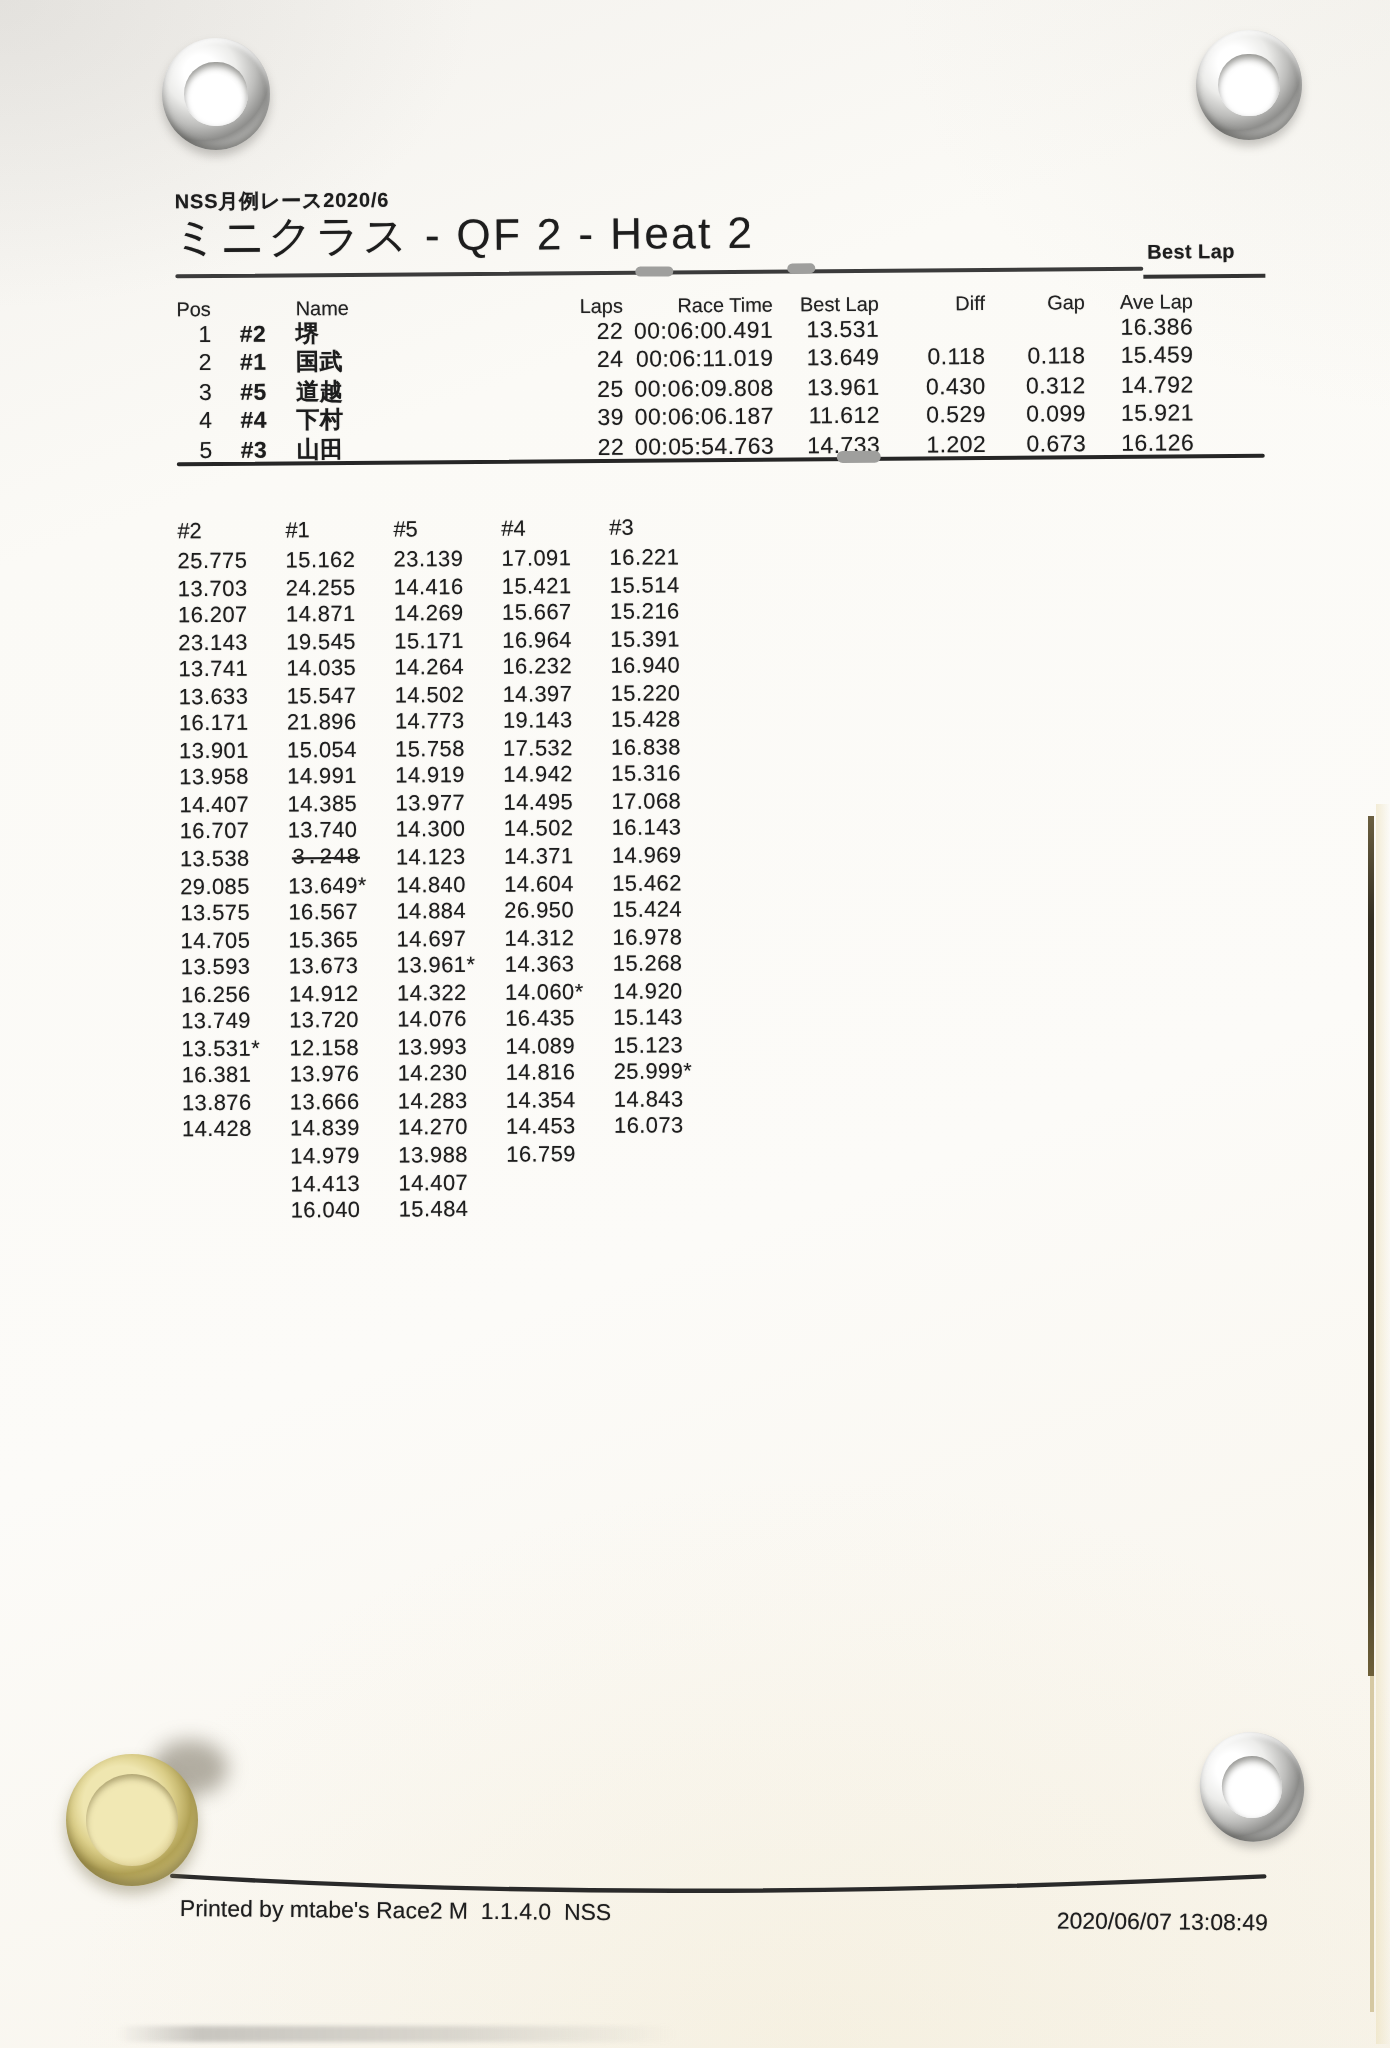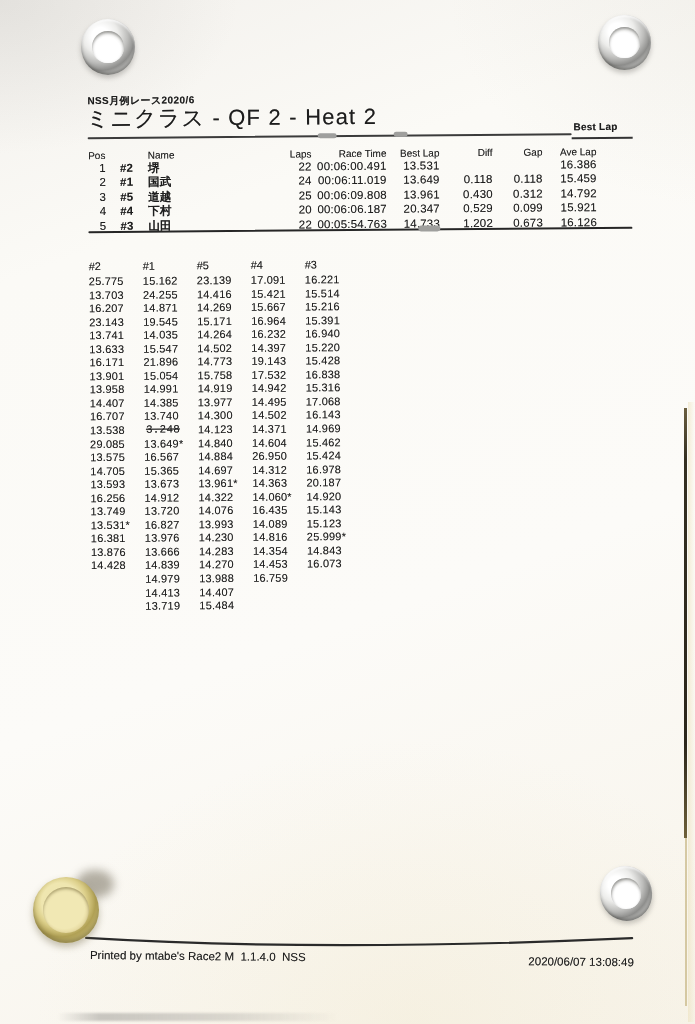--- a/index.html
+++ b/index.html
@@ -160,23 +160,23 @@
             <td class="c-race_time">00:06:09.808</td>
             <td class="c-best_lap">13.961</td>
             <td class="c-diff">0.430</td>
             <td class="c-gap">0.312</td>
             <td class="c-ave_lap">14.792</td>
           </tr>
           <tr>
             <td class="c-pos">4</td>
             <td class="c-car">#4</td>
             <td class="c-name">下村</td>
-            <td class="c-laps">20</td>
+            <td class="c-laps">39</td>
             <td class="c-race_time">00:06:06.187</td>
-            <td class="c-best_lap">20.347</td>
+            <td class="c-best_lap">11.612</td>
             <td class="c-diff">0.529</td>
             <td class="c-gap">0.099</td>
             <td class="c-ave_lap">15.921</td>
           </tr>
           <tr>
             <td class="c-pos">5</td>
             <td class="c-car">#3</td>
             <td class="c-name">山田</td>
             <td class="c-laps">22</td>
             <td class="c-race_time">00:05:54.763</td>
@@ -229,27 +229,27 @@
           <div class="lap-cell">14.991</div>
           <div class="lap-cell">14.385</div>
           <div class="lap-cell">13.740</div>
           <div class="lap-cell struck">3.248</div>
           <div class="lap-cell">13.649*</div>
           <div class="lap-cell">16.567</div>
           <div class="lap-cell">15.365</div>
           <div class="lap-cell">13.673</div>
           <div class="lap-cell">14.912</div>
           <div class="lap-cell">13.720</div>
-          <div class="lap-cell">16.827</div>
+          <div class="lap-cell">12.158</div>
           <div class="lap-cell">13.976</div>
           <div class="lap-cell">13.666</div>
           <div class="lap-cell">14.839</div>
           <div class="lap-cell">14.979</div>
           <div class="lap-cell">14.413</div>
-          <div class="lap-cell">13.719</div>
+          <div class="lap-cell">16.040</div>
         </div>
         <div class="lap-col">
           <div class="lap-head">#5</div>
           <div class="lap-cell">23.139</div>
           <div class="lap-cell">14.416</div>
           <div class="lap-cell">14.269</div>
           <div class="lap-cell">15.171</div>
           <div class="lap-cell">14.264</div>
           <div class="lap-cell">14.502</div>
           <div class="lap-cell">14.773</div>
@@ -308,21 +308,21 @@
           <div class="lap-cell">15.220</div>
           <div class="lap-cell">15.428</div>
           <div class="lap-cell">16.838</div>
           <div class="lap-cell">15.316</div>
           <div class="lap-cell">17.068</div>
           <div class="lap-cell">16.143</div>
           <div class="lap-cell">14.969</div>
           <div class="lap-cell">15.462</div>
           <div class="lap-cell">15.424</div>
           <div class="lap-cell">16.978</div>
-          <div class="lap-cell">20.187</div>
+          <div class="lap-cell">15.268</div>
           <div class="lap-cell">14.920</div>
           <div class="lap-cell">15.143</div>
           <div class="lap-cell">15.123</div>
           <div class="lap-cell">25.999*</div>
           <div class="lap-cell">14.843</div>
           <div class="lap-cell">16.073</div>
         </div>
       </div>
   </div>
 

